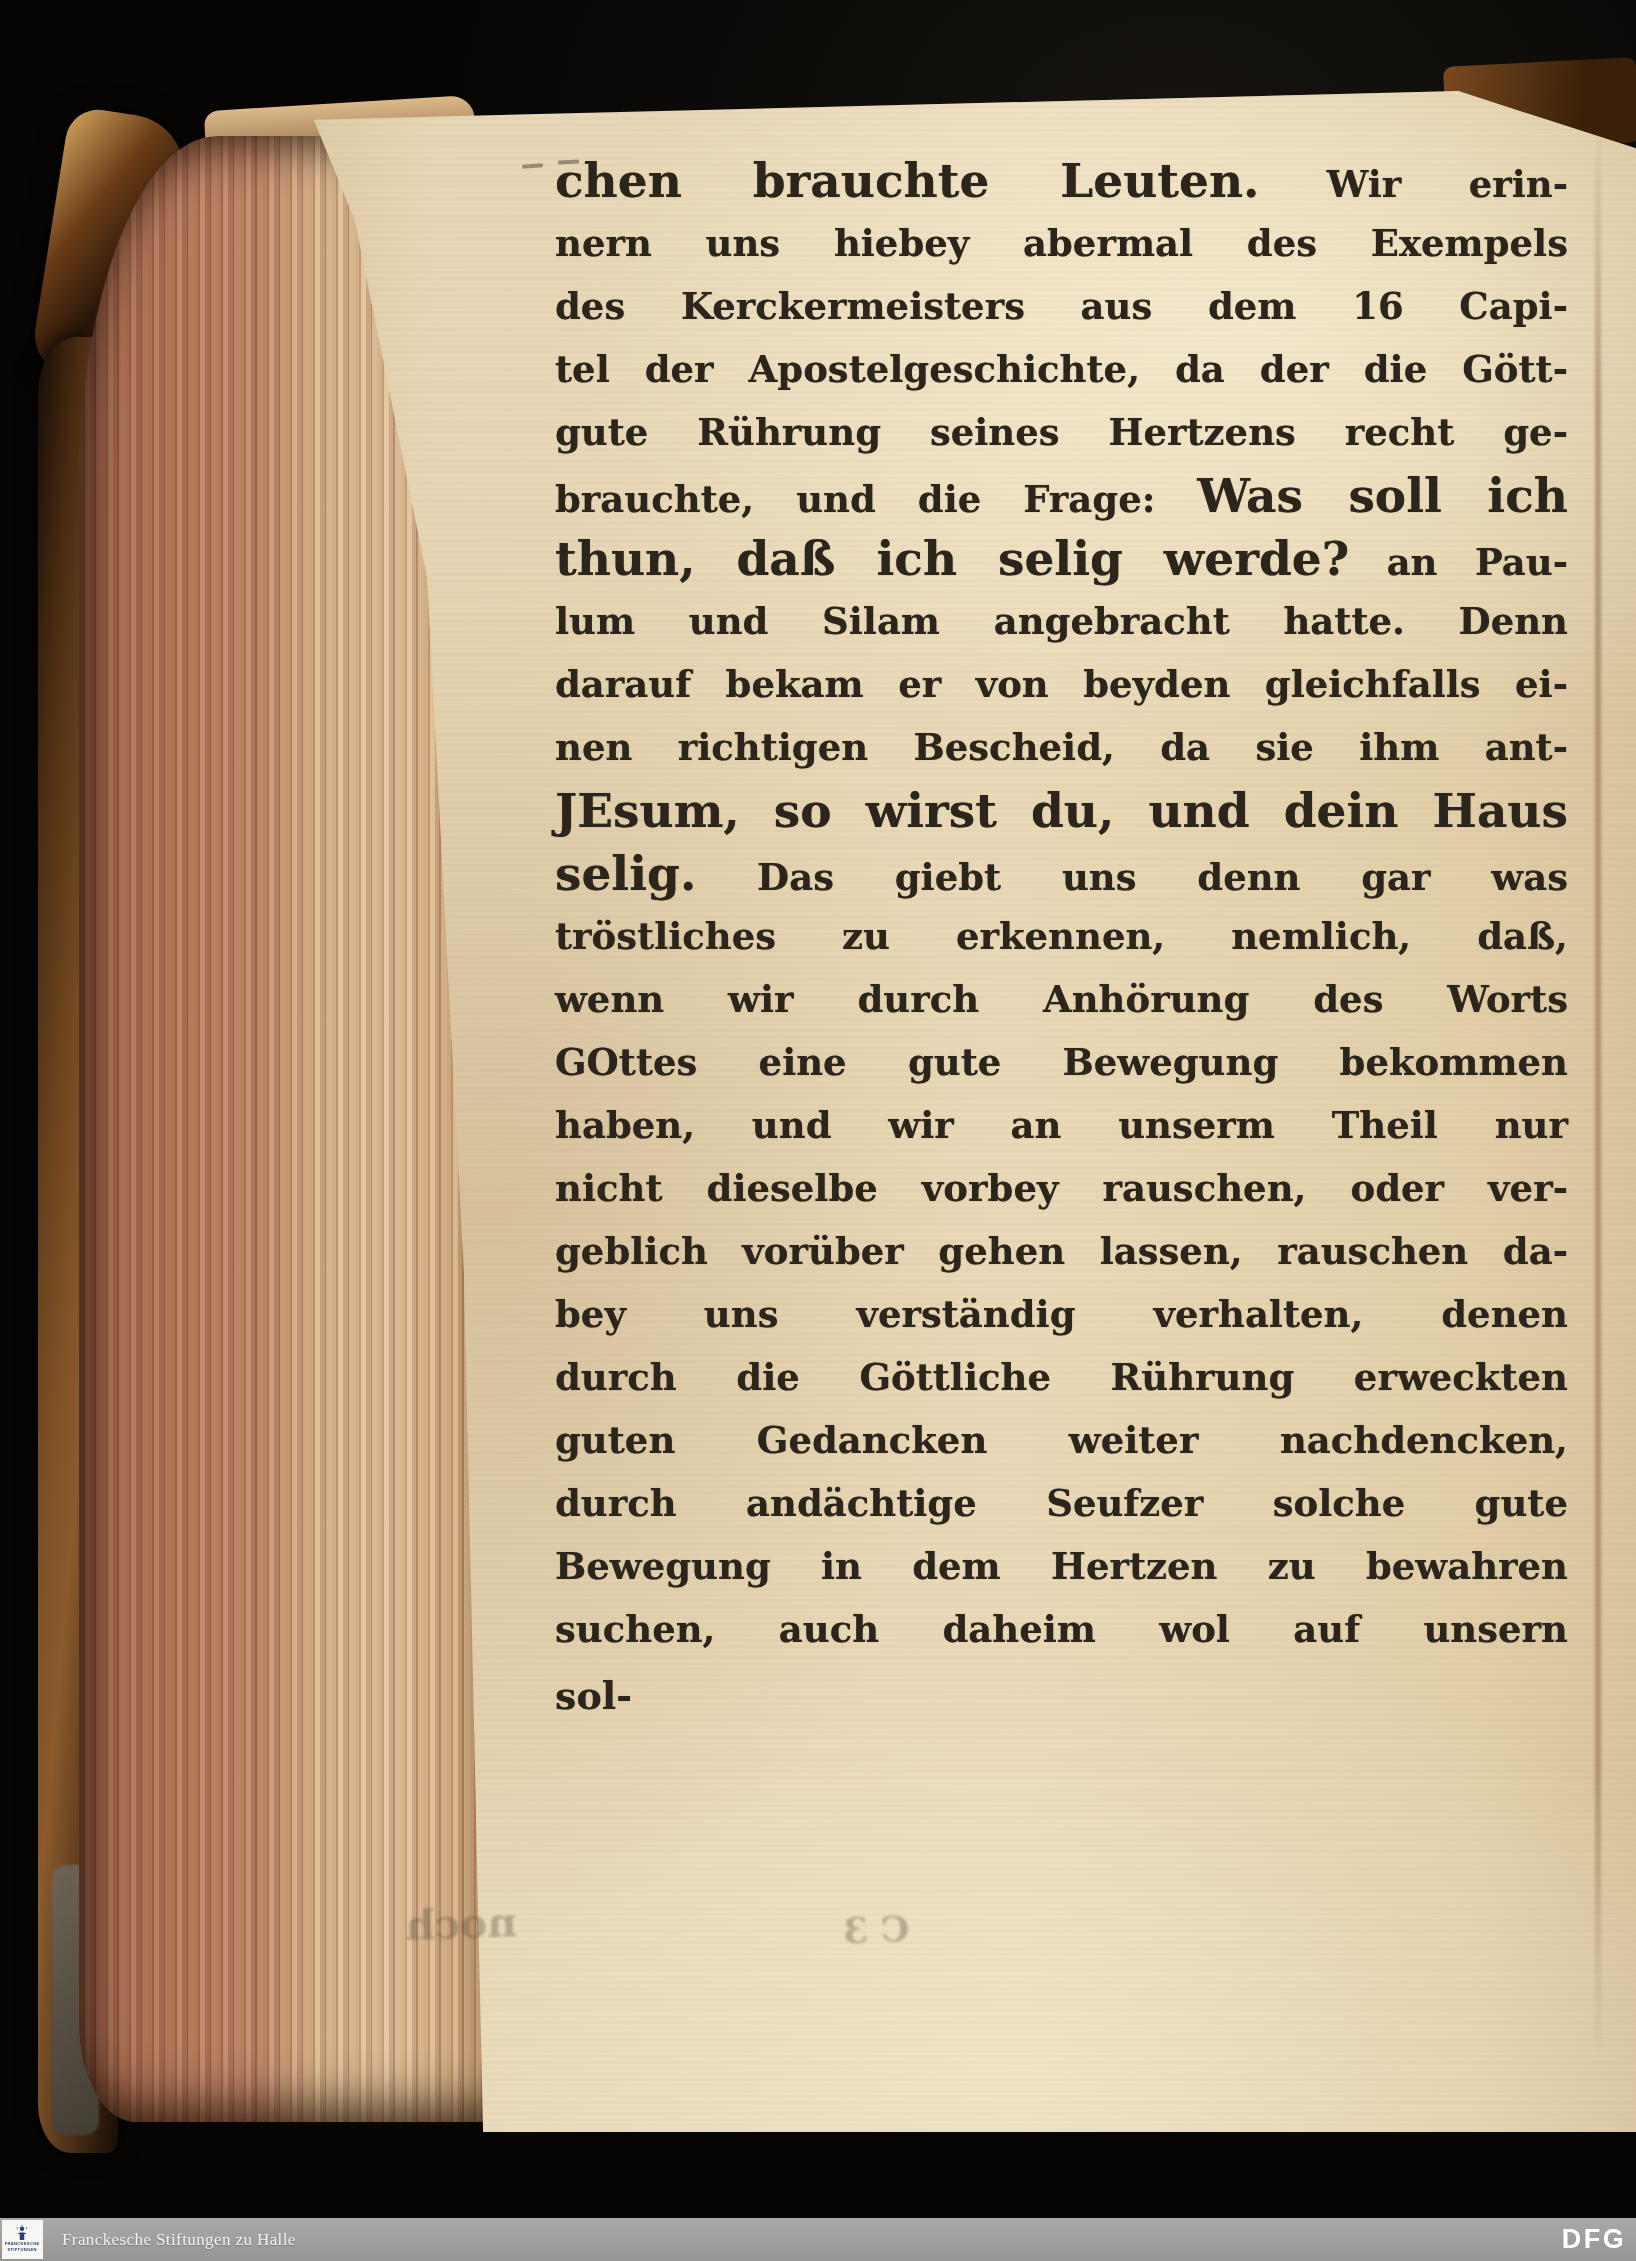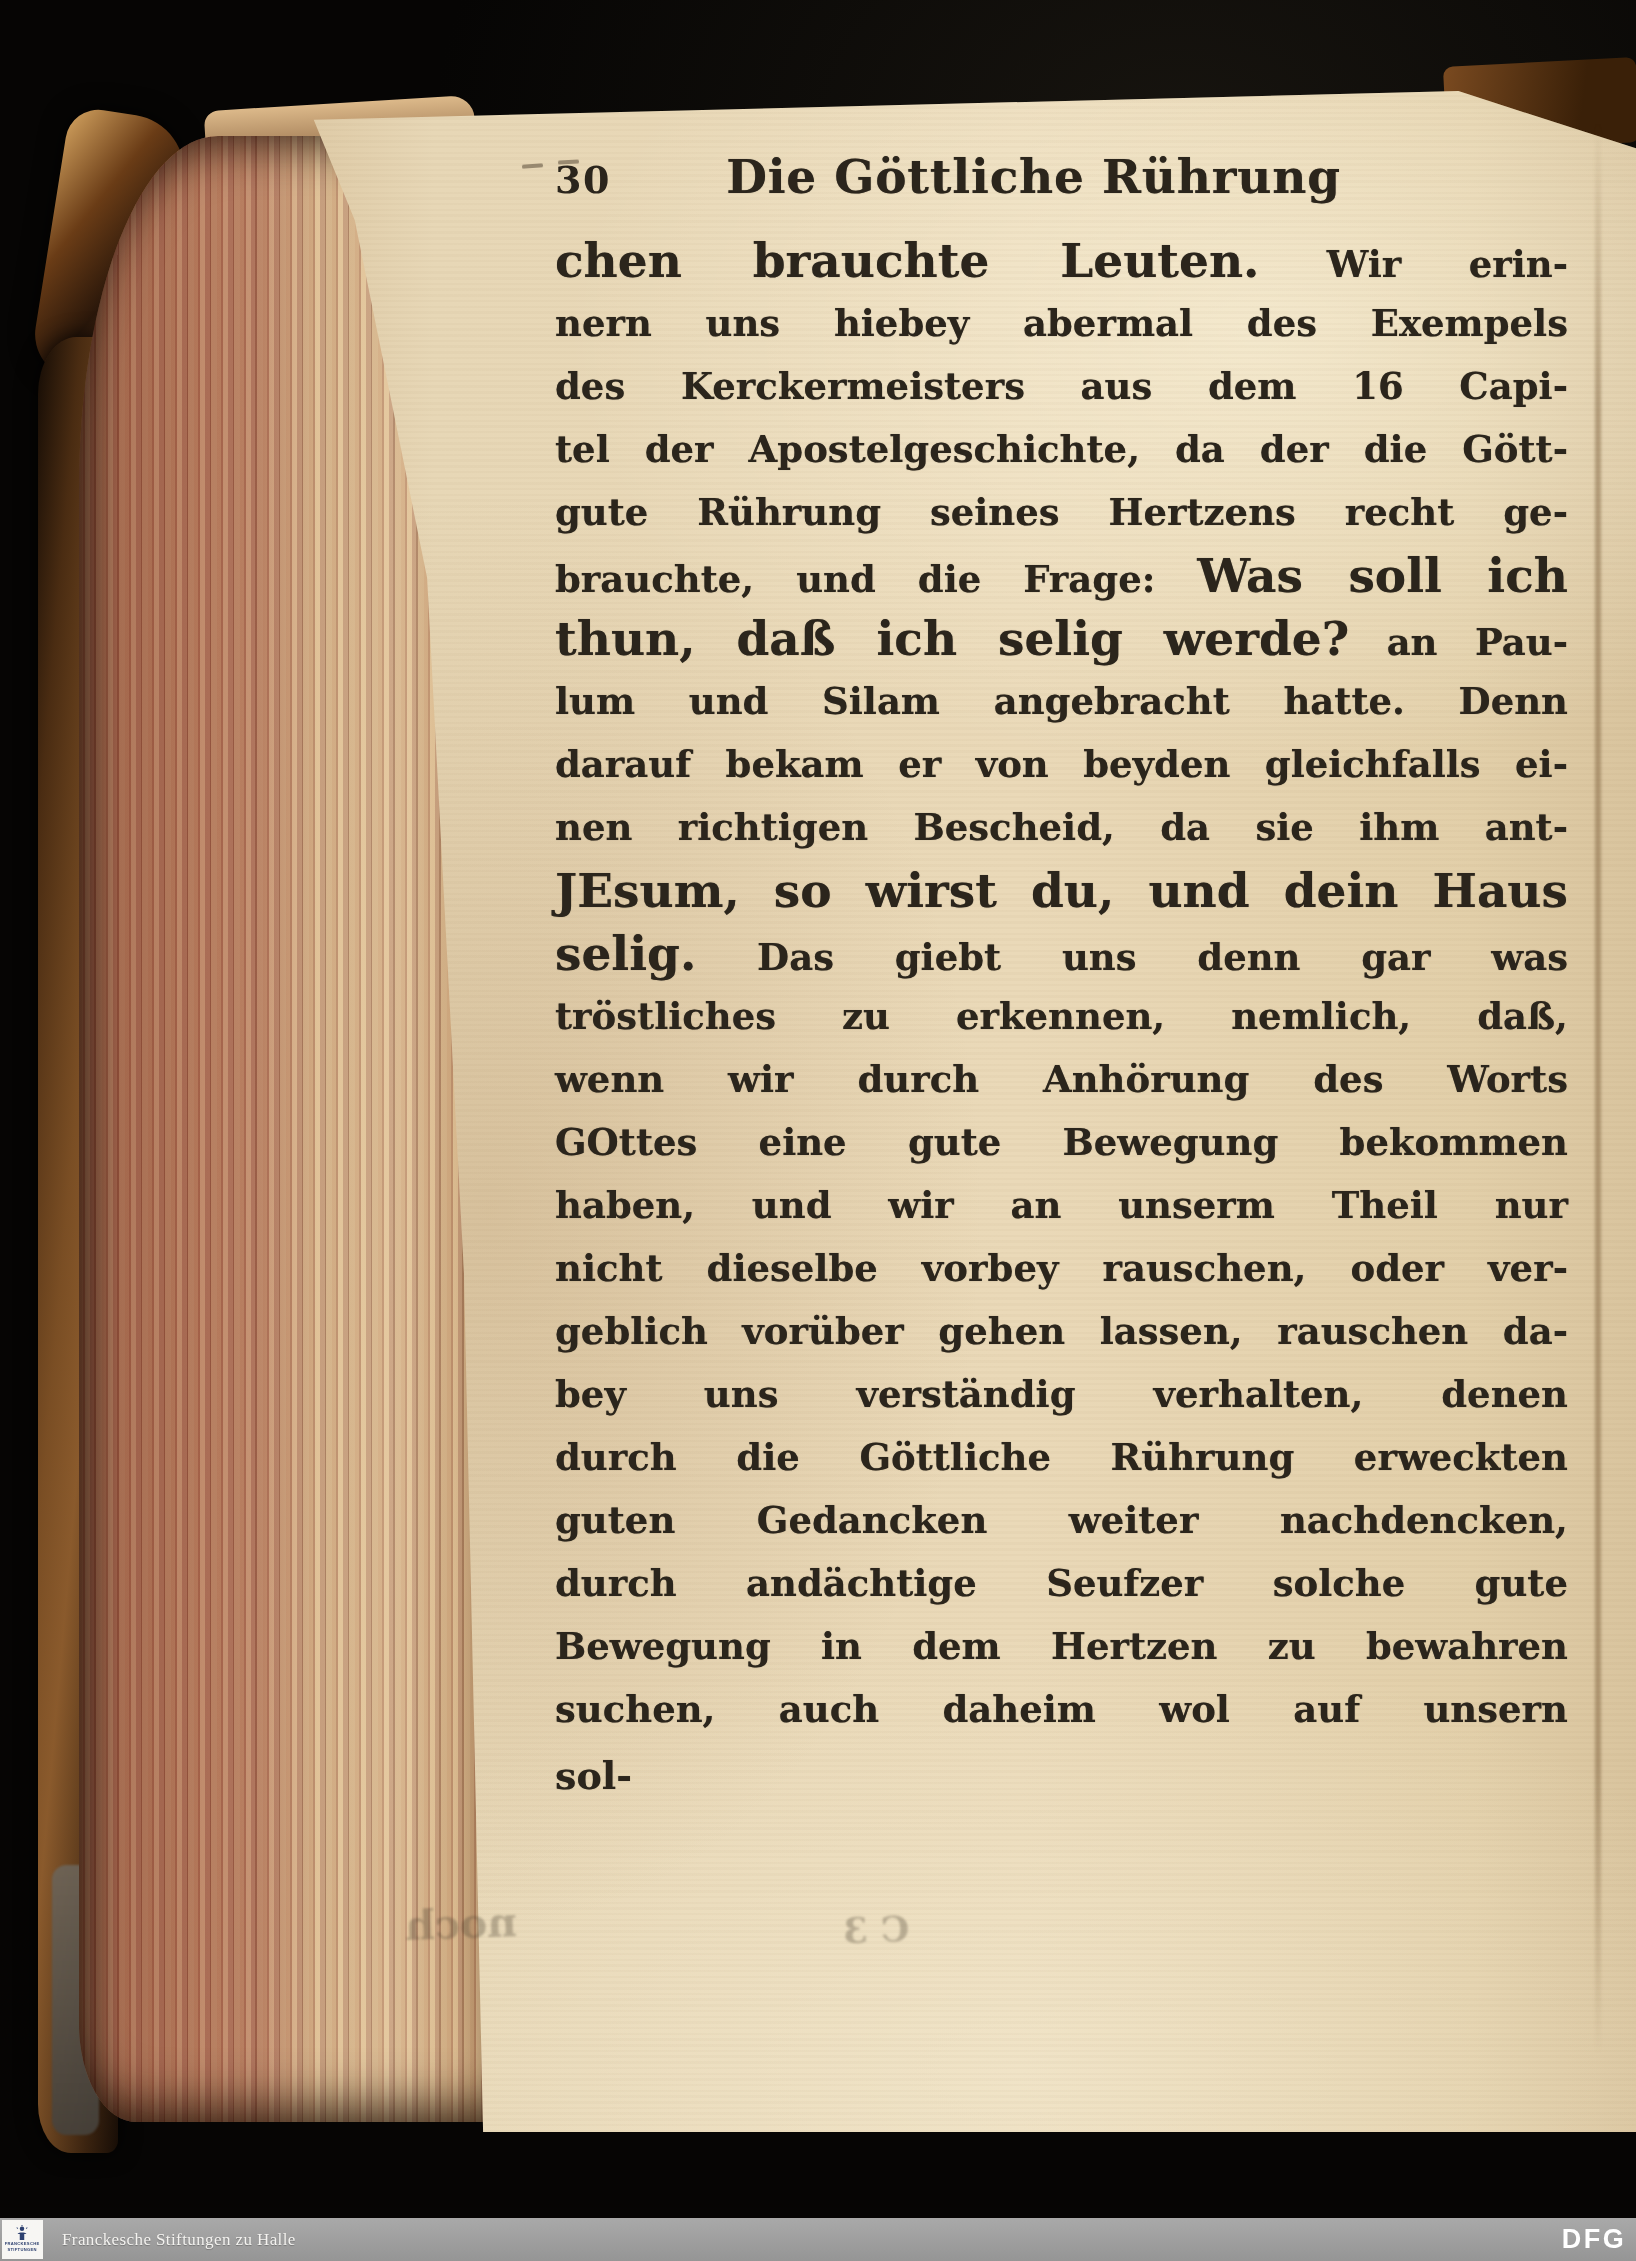--- a/index.html
+++ b/index.html
@@ -124,24 +124,20 @@
   <div class="fore-edge"></div>
   <div class="leather-top-right"></div>
 
   <div class="page"></div>
   <div class="gutter-line"></div>
 
   <div class="dash-mark" style="left:522px;top:164px;transform:rotate(-4deg);"></div>
   <div class="dash-mark" style="left:558px;top:160px;transform:rotate(-3deg);"></div>
 
   <div class="textblock">
-    <div class="header-row">
-      <div class="pageno">30</div>
-      <div class="runtitle">Die Göttliche Rührung</div>
-    </div>
     <div id="lines-container">
         <div class="tline"><span class="em">chen brauchte Leuten.</span><span class="rg"> Wir erin-</span></div>
         <div class="tline"><span class="rg">nern uns hiebey abermal des Exempels</span></div>
         <div class="tline"><span class="rg">des Kerckermeisters aus dem 16 Capi-</span></div>
         <div class="tline"><span class="rg">tel der Apostelgeschichte, da der die Gött-</span></div>
         <div class="tline"><span class="rg">gute Rührung seines Hertzens recht ge-</span></div>
         <div class="tline"><span class="rg">brauchte, und die Frage: </span><span class="em">Was soll ich</span></div>
         <div class="tline"><span class="em">thun, daß ich selig werde?</span><span class="rg"> an Pau-</span></div>
         <div class="tline"><span class="rg">lum und Silam angebracht hatte. Denn</span></div>
         <div class="tline"><span class="rg">darauf bekam er von beyden gleichfalls ei-</span></div>

